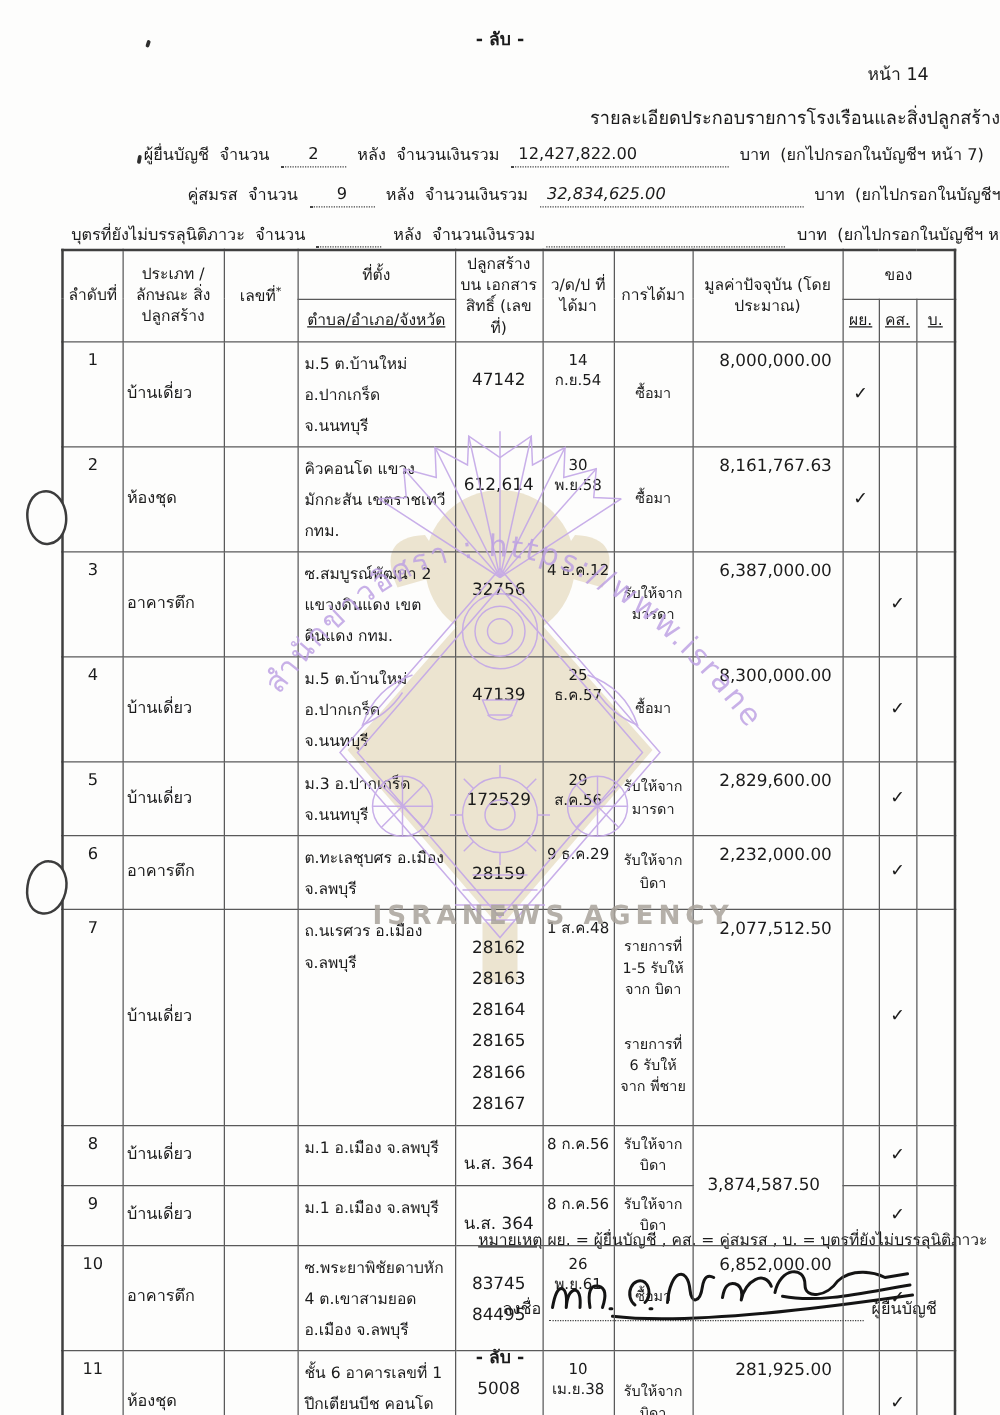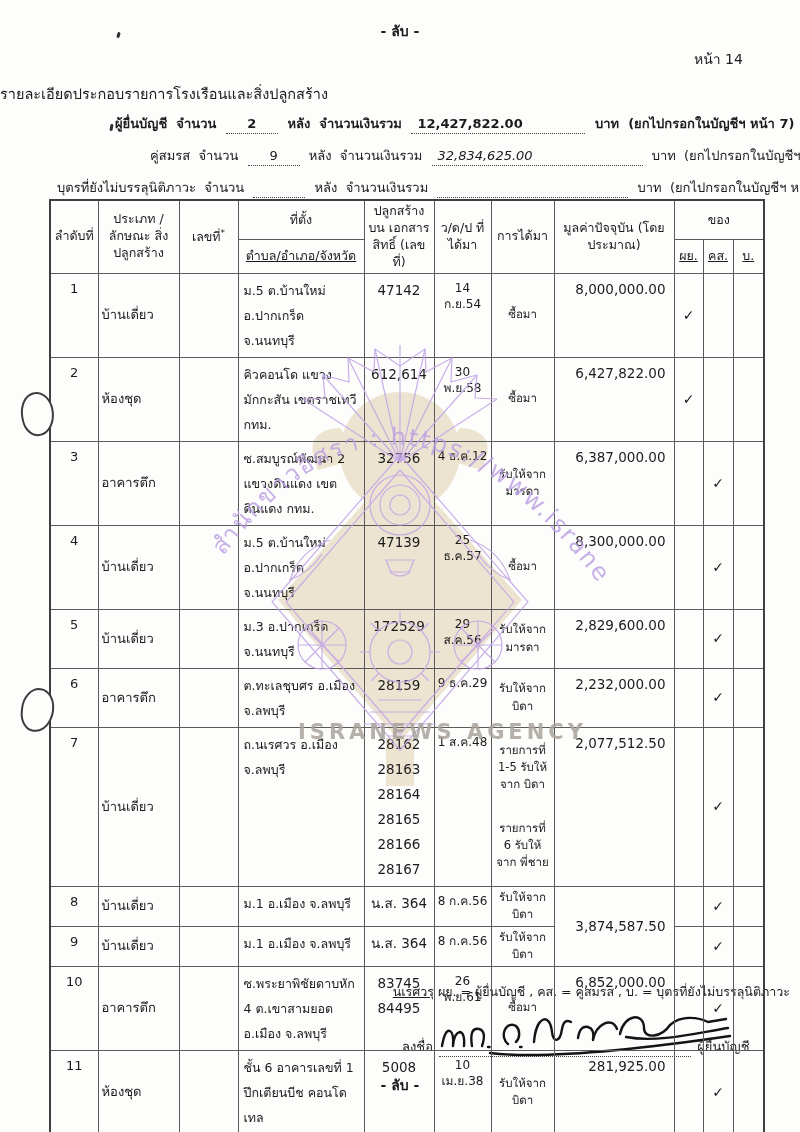--- a/index.html
+++ b/index.html
@@ -1,47 +1,47 @@
 <!DOCTYPE html>
 <html><head>
 <meta charset="utf-8">
 <style>
   html,body{margin:0;padding:0;background:#e9e9e9;}
   .page{position:relative;width:800px;height:1132px;margin:0 auto;background:#fdfdfc;
         font-family:"DejaVu Sans",sans-serif;color:#1b1b1b;overflow:hidden;}
   
   .conf-top{position:absolute;top:20px;left:0;width:100%;text-align:center;font-size:14px;font-weight:600;}
   .page-num{position:absolute;top:48px;left:694px;font-size:14px;}
-  .doc-title{position:absolute;top:82px;left:0;width:100%;text-align:left;font-size:14.5px;}
+  .doc-title{position:absolute;top:82px;left:0;width:100%;text-align:right;font-size:14.5px;}
   
   .sumline{position:absolute;font-size:13px;white-space:nowrap;}
-  .sum1{top:113px;left:115px;font-weight:bold;} .sum2{top:145px;left:150px;} .sum3{top:177px;left:57px;}
+  .sum1{top:113px;left:115px;} .sum2{top:145px;left:150px;} .sum3{top:177px;left:57px;}
   .dotfield{display:inline-block;border-bottom:1.4px dotted #444;text-align:center;
             margin:0 5px;vertical-align:bottom;height:17px;font-size:13px;}
   .f-count{width:52px;} .f-amount{width:168px;text-align:left;padding-left:6px;}
   .f-amount2{width:205px;font-style:italic;} .f-amount3{width:185px;}
   
   table.assets{position:absolute;left:49px;top:199px;width:714px;border-collapse:collapse;
                table-layout:fixed;border:2px solid #3f3f3f;background:transparent;position:absolute;z-index:1;}
   .assets th,.assets td{border:1px solid #5a5a5a;font-weight:normal;padding:2px 3px;
                font-size:12.5px;line-height:1.35;overflow:hidden;}
   .assets thead th{text-align:center;vertical-align:middle;font-size:12.5px;}
   .h-sub{font-size:11px;text-decoration:underline;}
   sup.star{font-size:9px;}
   td.c-no{text-align:center;vertical-align:top;padding-top:6px;font-size:13px;}
   td.c-type{text-align:left;vertical-align:middle;font-size:13px;}
   td.c-num{font-size:12px;}
   td.c-loc{text-align:left;vertical-align:top;padding:4px 5px;font-size:12.5px;line-height:25px;}
-  td.c-deed{text-align:center;vertical-align:top;padding-top:6px;font-size:13.5px;}
+  td.c-deed{text-align:center;vertical-align:top;padding-top:20px;font-size:13.5px;}
   .deed-line{margin:0 0 5px 0;line-height:20px;}
   td.c-date{text-align:center;vertical-align:top;padding-top:6px;font-size:12px;}
   td.c-acq{text-align:center;vertical-align:middle;font-size:11.5px;line-height:1.5;}
   .acq-gap{margin-bottom:26px;}
   td.c-val{text-align:right;vertical-align:top;padding:6px 8px 0 2px;font-size:13.5px;}
-  td.c-val.v-mid{vertical-align:middle;padding-top:0;}
+  td.c-val.v-mid{vertical-align:middle;padding-top:0;text-align:center;}
   td.c-chk{text-align:center;vertical-align:middle;font-size:14px;}
   
   .footnote{position:absolute;top:982px;left:0;width:790px;text-align:right;font-size:12.5px;}
   .footnote .fn-label{text-decoration:underline;}
   .sigline{position:absolute;top:1036px;left:402px;font-size:13px;white-space:nowrap;}
   .sig-dots{display:inline-block;width:252px;border-bottom:1.4px dotted #444;height:15px;
             vertical-align:bottom;margin:0 2px;}
   .sig-svg{position:absolute;left:34px;top:-34px;pointer-events:none;}
   .conf-bottom{position:absolute;top:1074px;left:0;width:100%;text-align:center;font-size:14px;font-weight:600;}
   
@@ -167,21 +167,21 @@
           <td class="c-type">ห้องชุด</td>
           <td class="c-num"></td>
           <td class="c-loc">คิวคอนโด แขวงมักกะสัน เขตราชเทวี กทม.</td>
           <td class="c-deed">
             <div class="deed-line">612,614</div>
           </td>
           <td class="c-date">30 พ.ย.58</td>
           <td class="c-acq">
             <div>ซื้อมา</div>
           </td>
-          <td class="c-val">6,427,822.00</td>
+          <td class="c-val">8,161,767.63</td>
           <td class="c-chk">✓</td>
           <td class="c-chk"></td>
           <td class="c-chk"></td>
         </tr>
         <tr style="height: 75px;">
           <td class="c-no">3</td>
           <td class="c-type">อาคารตึก</td>
           <td class="c-num"></td>
           <td class="c-loc">ซ.สมบูรณ์พัฒนา 2 แขวงดินแดง เขตดินแดง กทม.</td>
           <td class="c-deed">
@@ -389,21 +389,21 @@
     </text>
   </svg>
   <div class="wm-agency">ISRANEWS AGENCY</div>
 
   <div class="punch punch1"></div>
   <div class="punch punch2"></div>
   <div class="speck speck1"></div>
   <div class="speck speck2"></div>
 
   <div class="footnote">
-    <span class="fn-label">นเรศวรุ</span><span> ผย. = ผู้ยื่นบัญชี , คส. = คู่สมรส , บ. = บุตรที่ยังไม่บรรลุนิติภาวะ</span>
+    <span class="fn-label">หมายเหตุ</span><span> ผย. = ผู้ยื่นบัญชี , คส. = คู่สมรส , บ. = บุตรที่ยังไม่บรรลุนิติภาวะ</span>
   </div>
 
   <div class="sigline">
     <span>ลงชื่อ</span>
     <span class="sig-dots"></span>
     <span>ผู้ยื่นบัญชี</span>
     <svg class="sig-svg" width="300" height="66" viewBox="0 0 300 66">
       <g stroke="#141414" stroke-width="2.4" fill="none" stroke-linecap="round" stroke-linejoin="round">
         <path d="M6,44 q3,-17 8,-15 q4,2 3,15 q1,-13 7,-14 q5,1 4,14"></path>
         <path d="M36,44 q-3,-19 7,-17 q8,2 3,17"></path>

